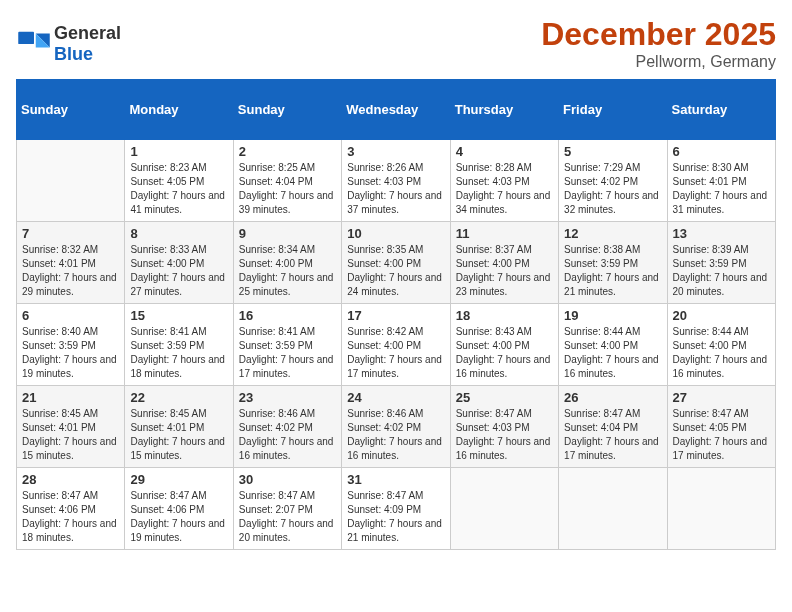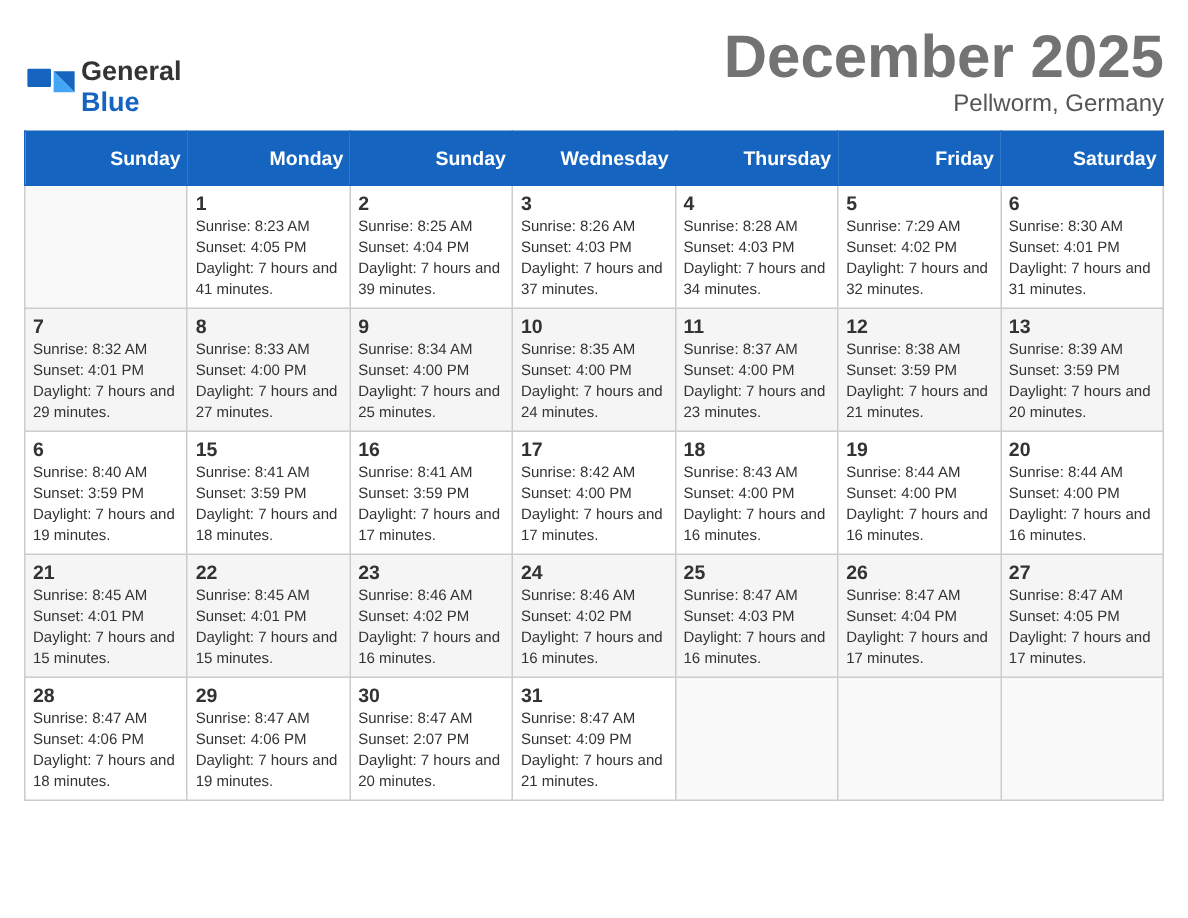--- a/index.html
+++ b/index.html
@@ -6,47 +6,47 @@
     body {
       font-family: Arial, sans-serif;
       background: #fff;
       width: 792px;
       min-height: 612px;
       padding: 16px;
     }
     .header {
       display: flex;
       justify-content: space-between;
-      align-items: flex-end;
+      align-items: center;
       margin-bottom: 8px;
     }
     .logo {
       display: flex;
       align-items: center;
       font-size: 18px;
       font-weight: bold;
     }
     .logo-general { color: #333; }
     .logo-blue { color: #1565c0; }
     .logo-icon {
       width: 36px;
       height: 28px;
       margin-right: 2px;
     }
     .title-block { text-align: right; }
-    .title-block h1 { font-size: 40px; color: #737373; font-weight: bold; }
+    .title-block h1 { font-size: 32px; color: #c2410c; font-weight: bold; }
     .title-block h2 { font-size: 16px; color: #555; font-weight: normal; }
     .calendar { width: 100%; border-collapse: collapse; }
     .calendar th {
       background: #1565c0;
       color: #fff;
-      padding: 10px 4px;
+      padding: 22px 4px;
       font-size: 13px;
       font-weight: bold;
-      text-align: right;
+      text-align: left;
       border: 1px solid #1565c0;
     }
     .calendar td {
       border: 1px solid #ccc;
       vertical-align: top;
       padding: 4px 5px;
       width: 108px;
       min-height: 90px;
       font-size: 11px;
       color: #333;

